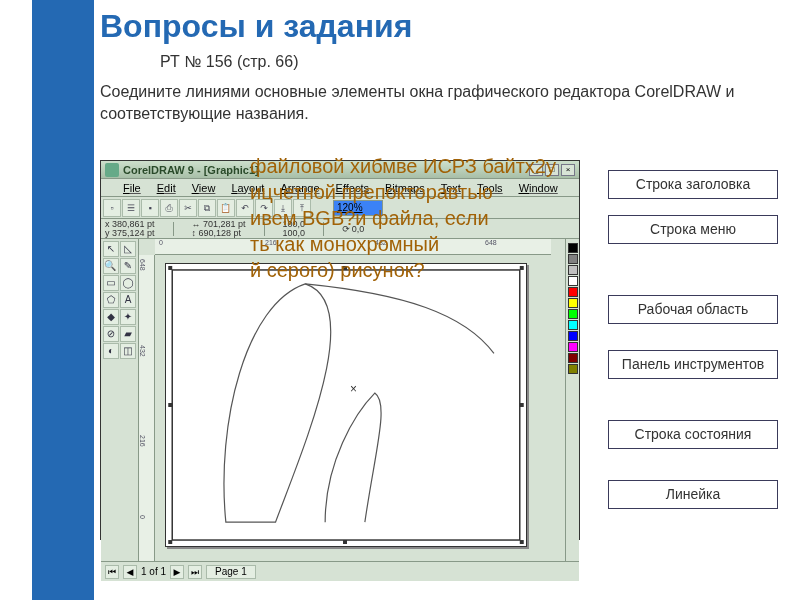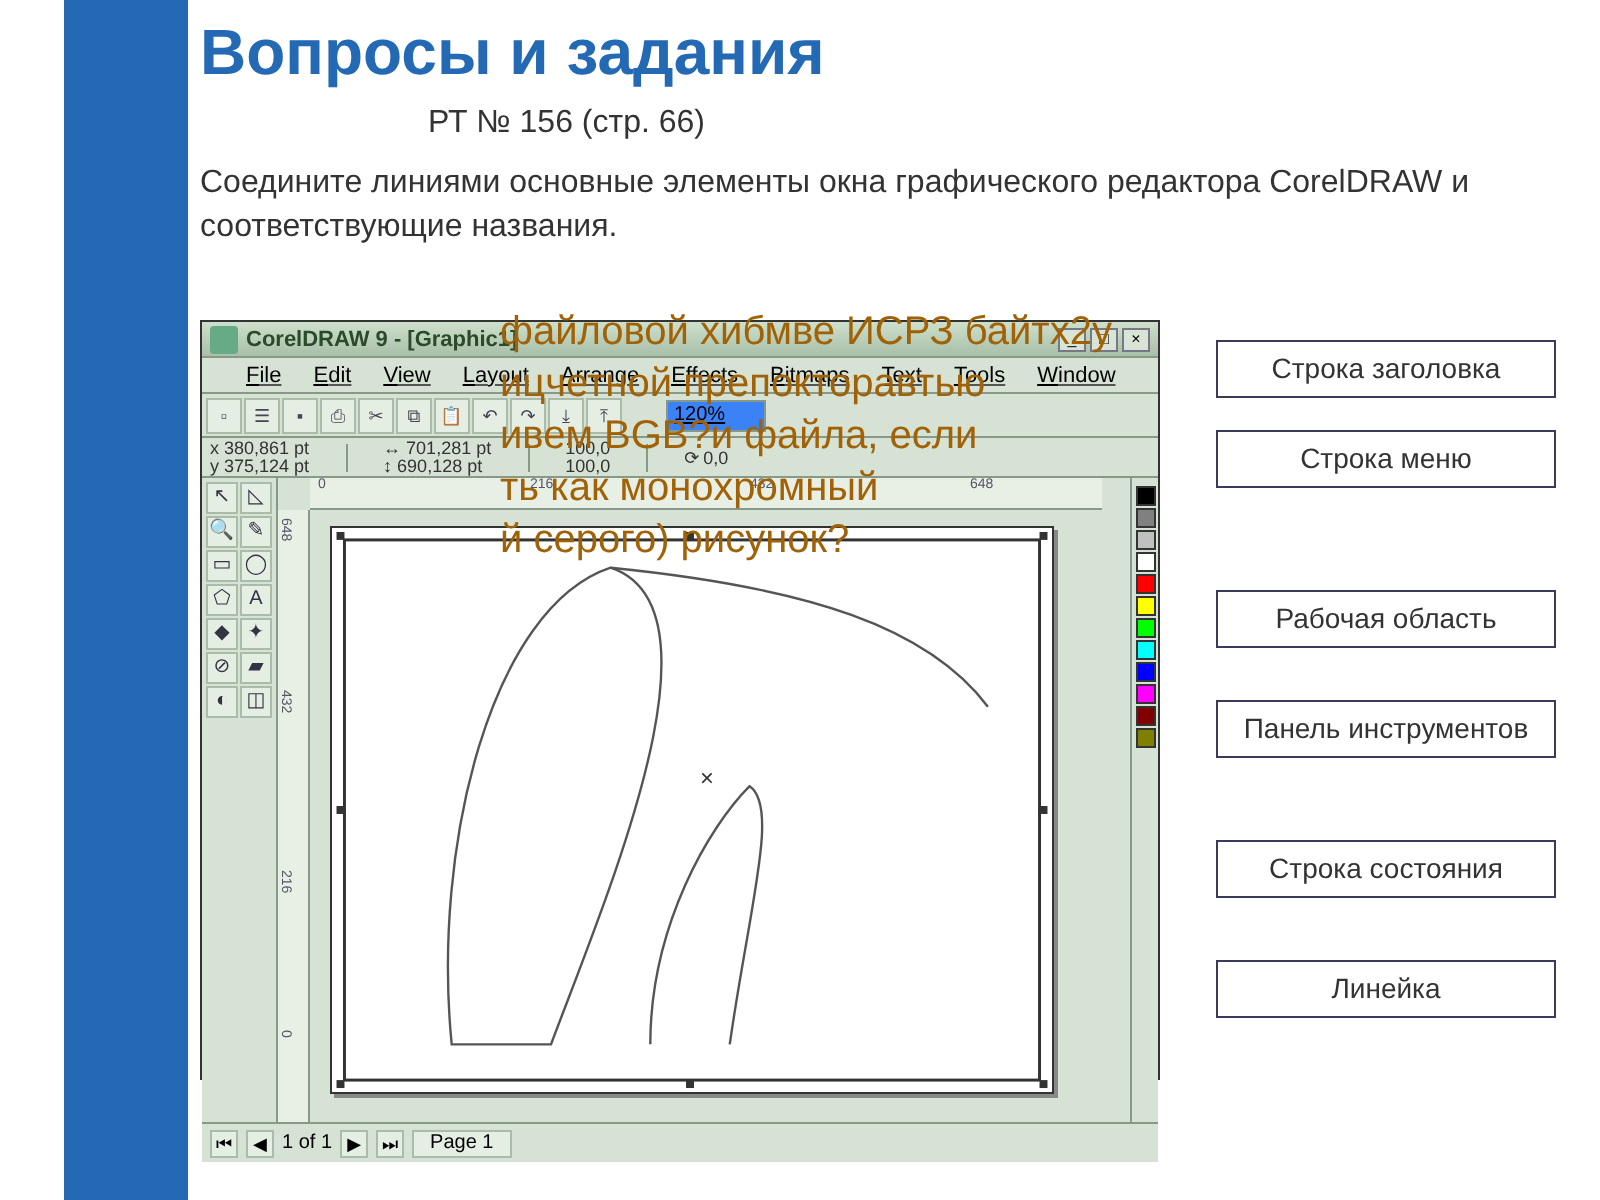--- a/index.html
+++ b/index.html
@@ -27,21 +27,21 @@
   }
   .title {
     font-size: 32px;
     font-weight: bold;
     color: #2469b3;
     margin-bottom: 8px;
   }
   .subtitle {
     font-size: 16px;
     color: #333;
-    margin-left: 114px;
+    margin-left: 60px;
     margin-bottom: 10px;
   }
   .instruction {
     font-size: 16px;
     color: #333;
     line-height: 1.35;
     margin-bottom: 6px;
   }
   .overlay-text {
     position: absolute;

